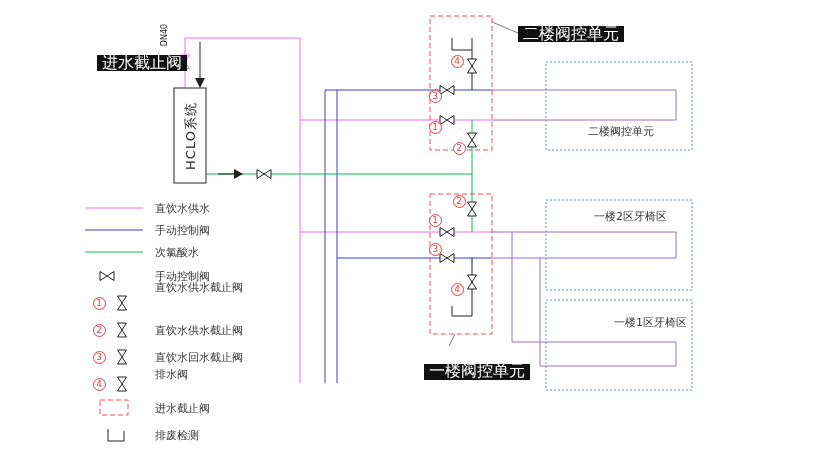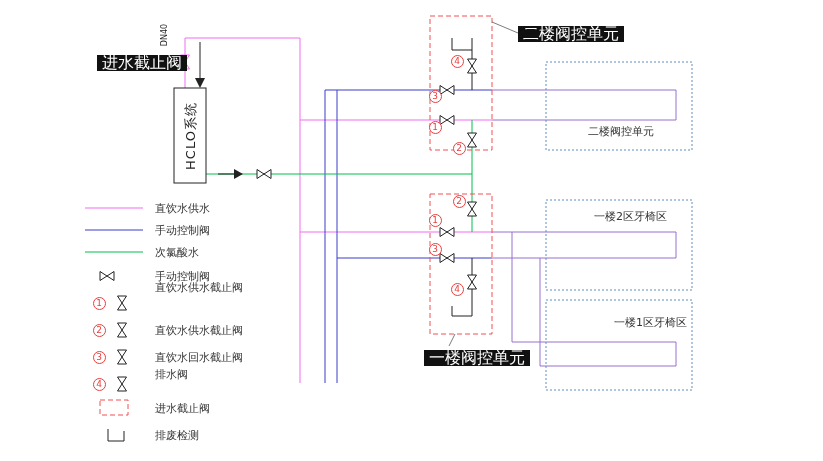--- a/index.html
+++ b/index.html
@@ -99,21 +99,21 @@
     <path class="valve" d="M117.5,377 L126.5,377 L122,384 Z M117.5,391 L126.5,391 L122,384 Z"></path>
     <rect class="unit-box" x="100" y="400" width="28" height="15"></rect>
     <path class="pipe blk" d="M108,429 V441 H124 V431"></path>
   </svg>
 
   <div class="vtext" id="dn40">DN40</div>
   <div class="vtext" id="hclo-text">HCLO系统</div>
 
   <div class="black-label" style="left:97px;top:55px;text-align:center;">进水截止阀</div>
   <div class="black-label" style="left:518px;top:26px;">二楼阀控单元</div>
-  <div class="black-label" style="left:424px;top:350px;">一楼阀控单元</div>
+  <div class="black-label" style="left:424px;top:364px;font-family:Liberation Mono, monospace;">一楼阀控单元</div>
 
   <div class="area-label" style="left:588px;top:124px;">二楼阀控单元</div>
   <div class="area-label" style="left:594px;top:209px;">一楼2区牙椅区</div>
   <div class="area-label" style="left:614px;top:315px;">一楼1区牙椅区</div>
 
   <div class="cnum" style="left:450.5px;top:54.5px;">4</div>
   <div class="cnum" style="left:428.5px;top:89.5px;">3</div>
   <div class="cnum" style="left:428.5px;top:120.5px;">1</div>
   <div class="cnum" style="left:452.5px;top:141.5px;">2</div>
 

